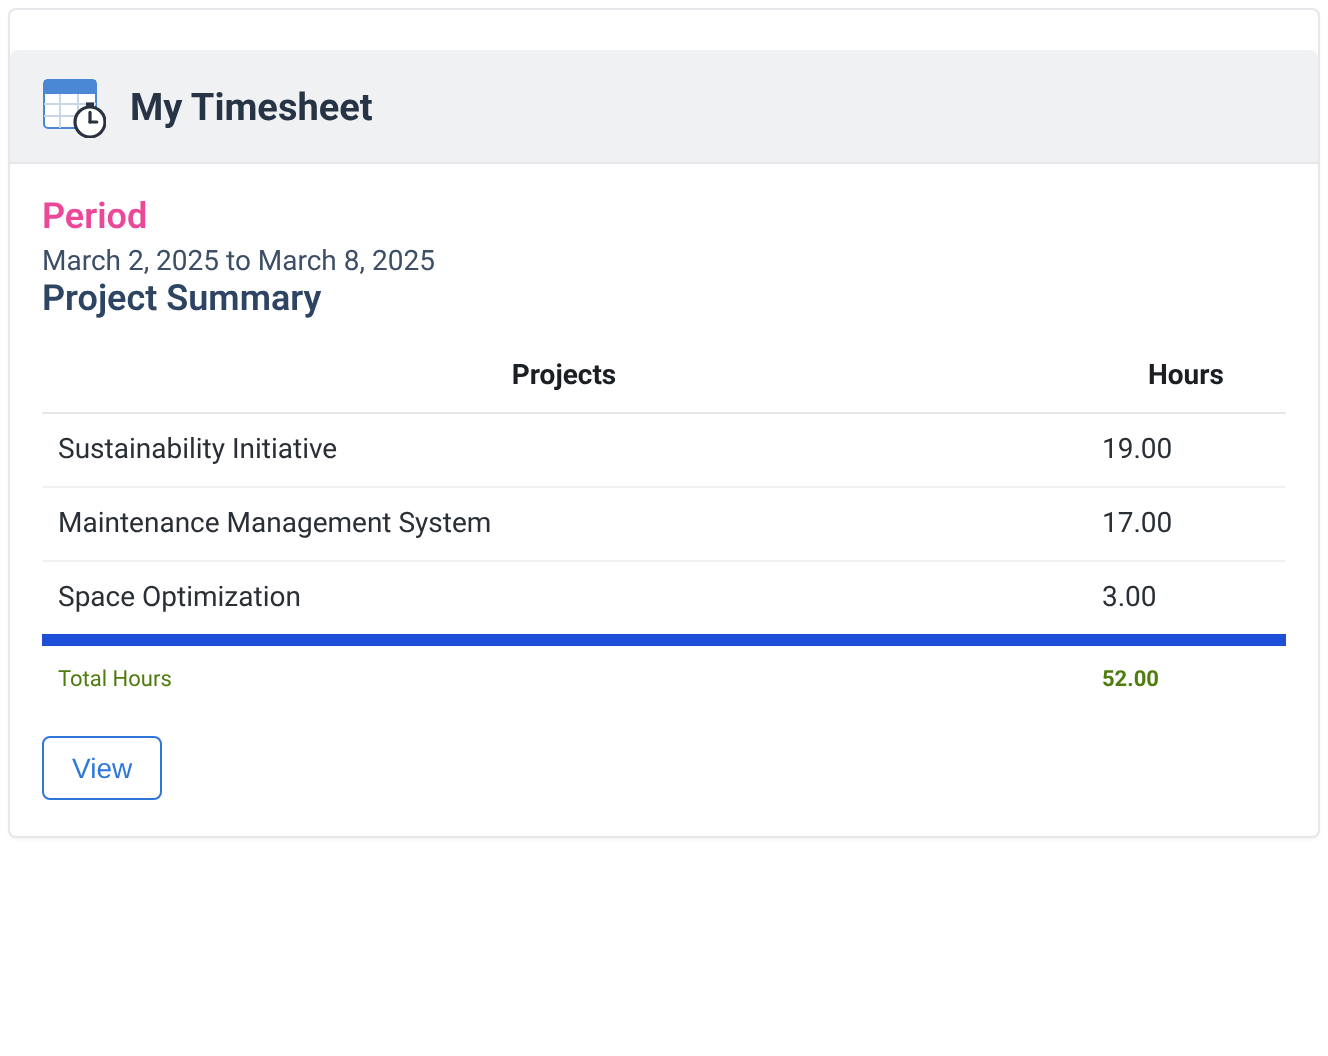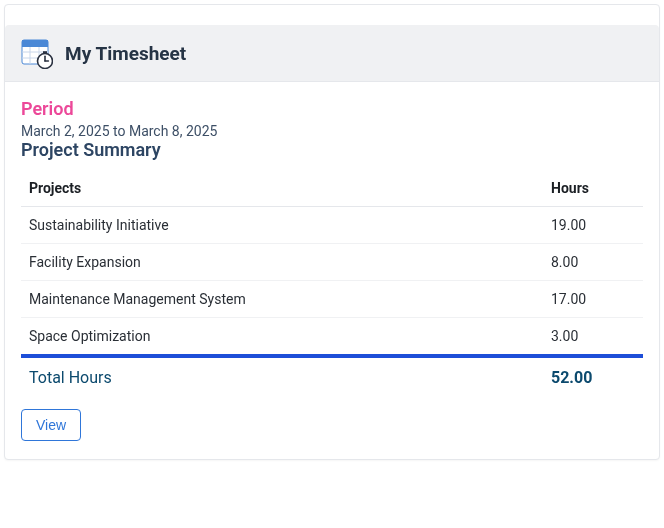--- a/index.html
+++ b/index.html
@@ -61,41 +61,41 @@
       font-size: 18px;
       font-weight: 600;
       color: #2d4563;
       margin-bottom: 10px;
     }
     .summary-table {
       width: 100%;
       border-collapse: collapse;
     }
     .summary-table thead th {
-      text-align: left;
+      text-align: center;
       font-size: 14px;
       font-weight: 700;
       color: #1b1f24;
       padding: 10px 8px;
       border-bottom: 1px solid #e5e7eb;
     }
     .summary-table thead th:last-child {
       width: 100px;
     }
     .summary-table tbody td {
       font-size: 14px;
       color: #2a2f36;
       padding: 10px 8px;
       border-bottom: 1px solid #f0f1f3;
     }
     .summary-table tfoot td {
-      font-size: 16px;
-      color: #0c4a6e;
+      font-size: 11px;
+      color: #4d7c0f;
       padding: 10px 8px;
-      border-top: 4px solid #1d4ed8;
+      border-top: 6px solid #1d4ed8;
     }
     .summary-table tfoot td.total-hours {
       font-weight: 700;
     }
     .view-btn {
       display: inline-block;
       margin-top: 12px;
       padding: 7px 14px;
       font-size: 14px;
       font-weight: 500;
@@ -140,24 +140,20 @@
           <th>Projects</th>
           <th>Hours</th>
         </tr>
       </thead>
       <tbody>
         <tr>
           <td>Sustainability Initiative</td>
           <td>19.00</td>
         </tr>
         <tr>
-          <td>Facility Expansion</td>
-          <td>8.00</td>
-        </tr>
-        <tr>
           <td>Maintenance Management System</td>
           <td>17.00</td>
         </tr>
         <tr>
           <td>Space Optimization</td>
           <td>3.00</td>
         </tr>
       </tbody>
       <tfoot>
         <tr>

